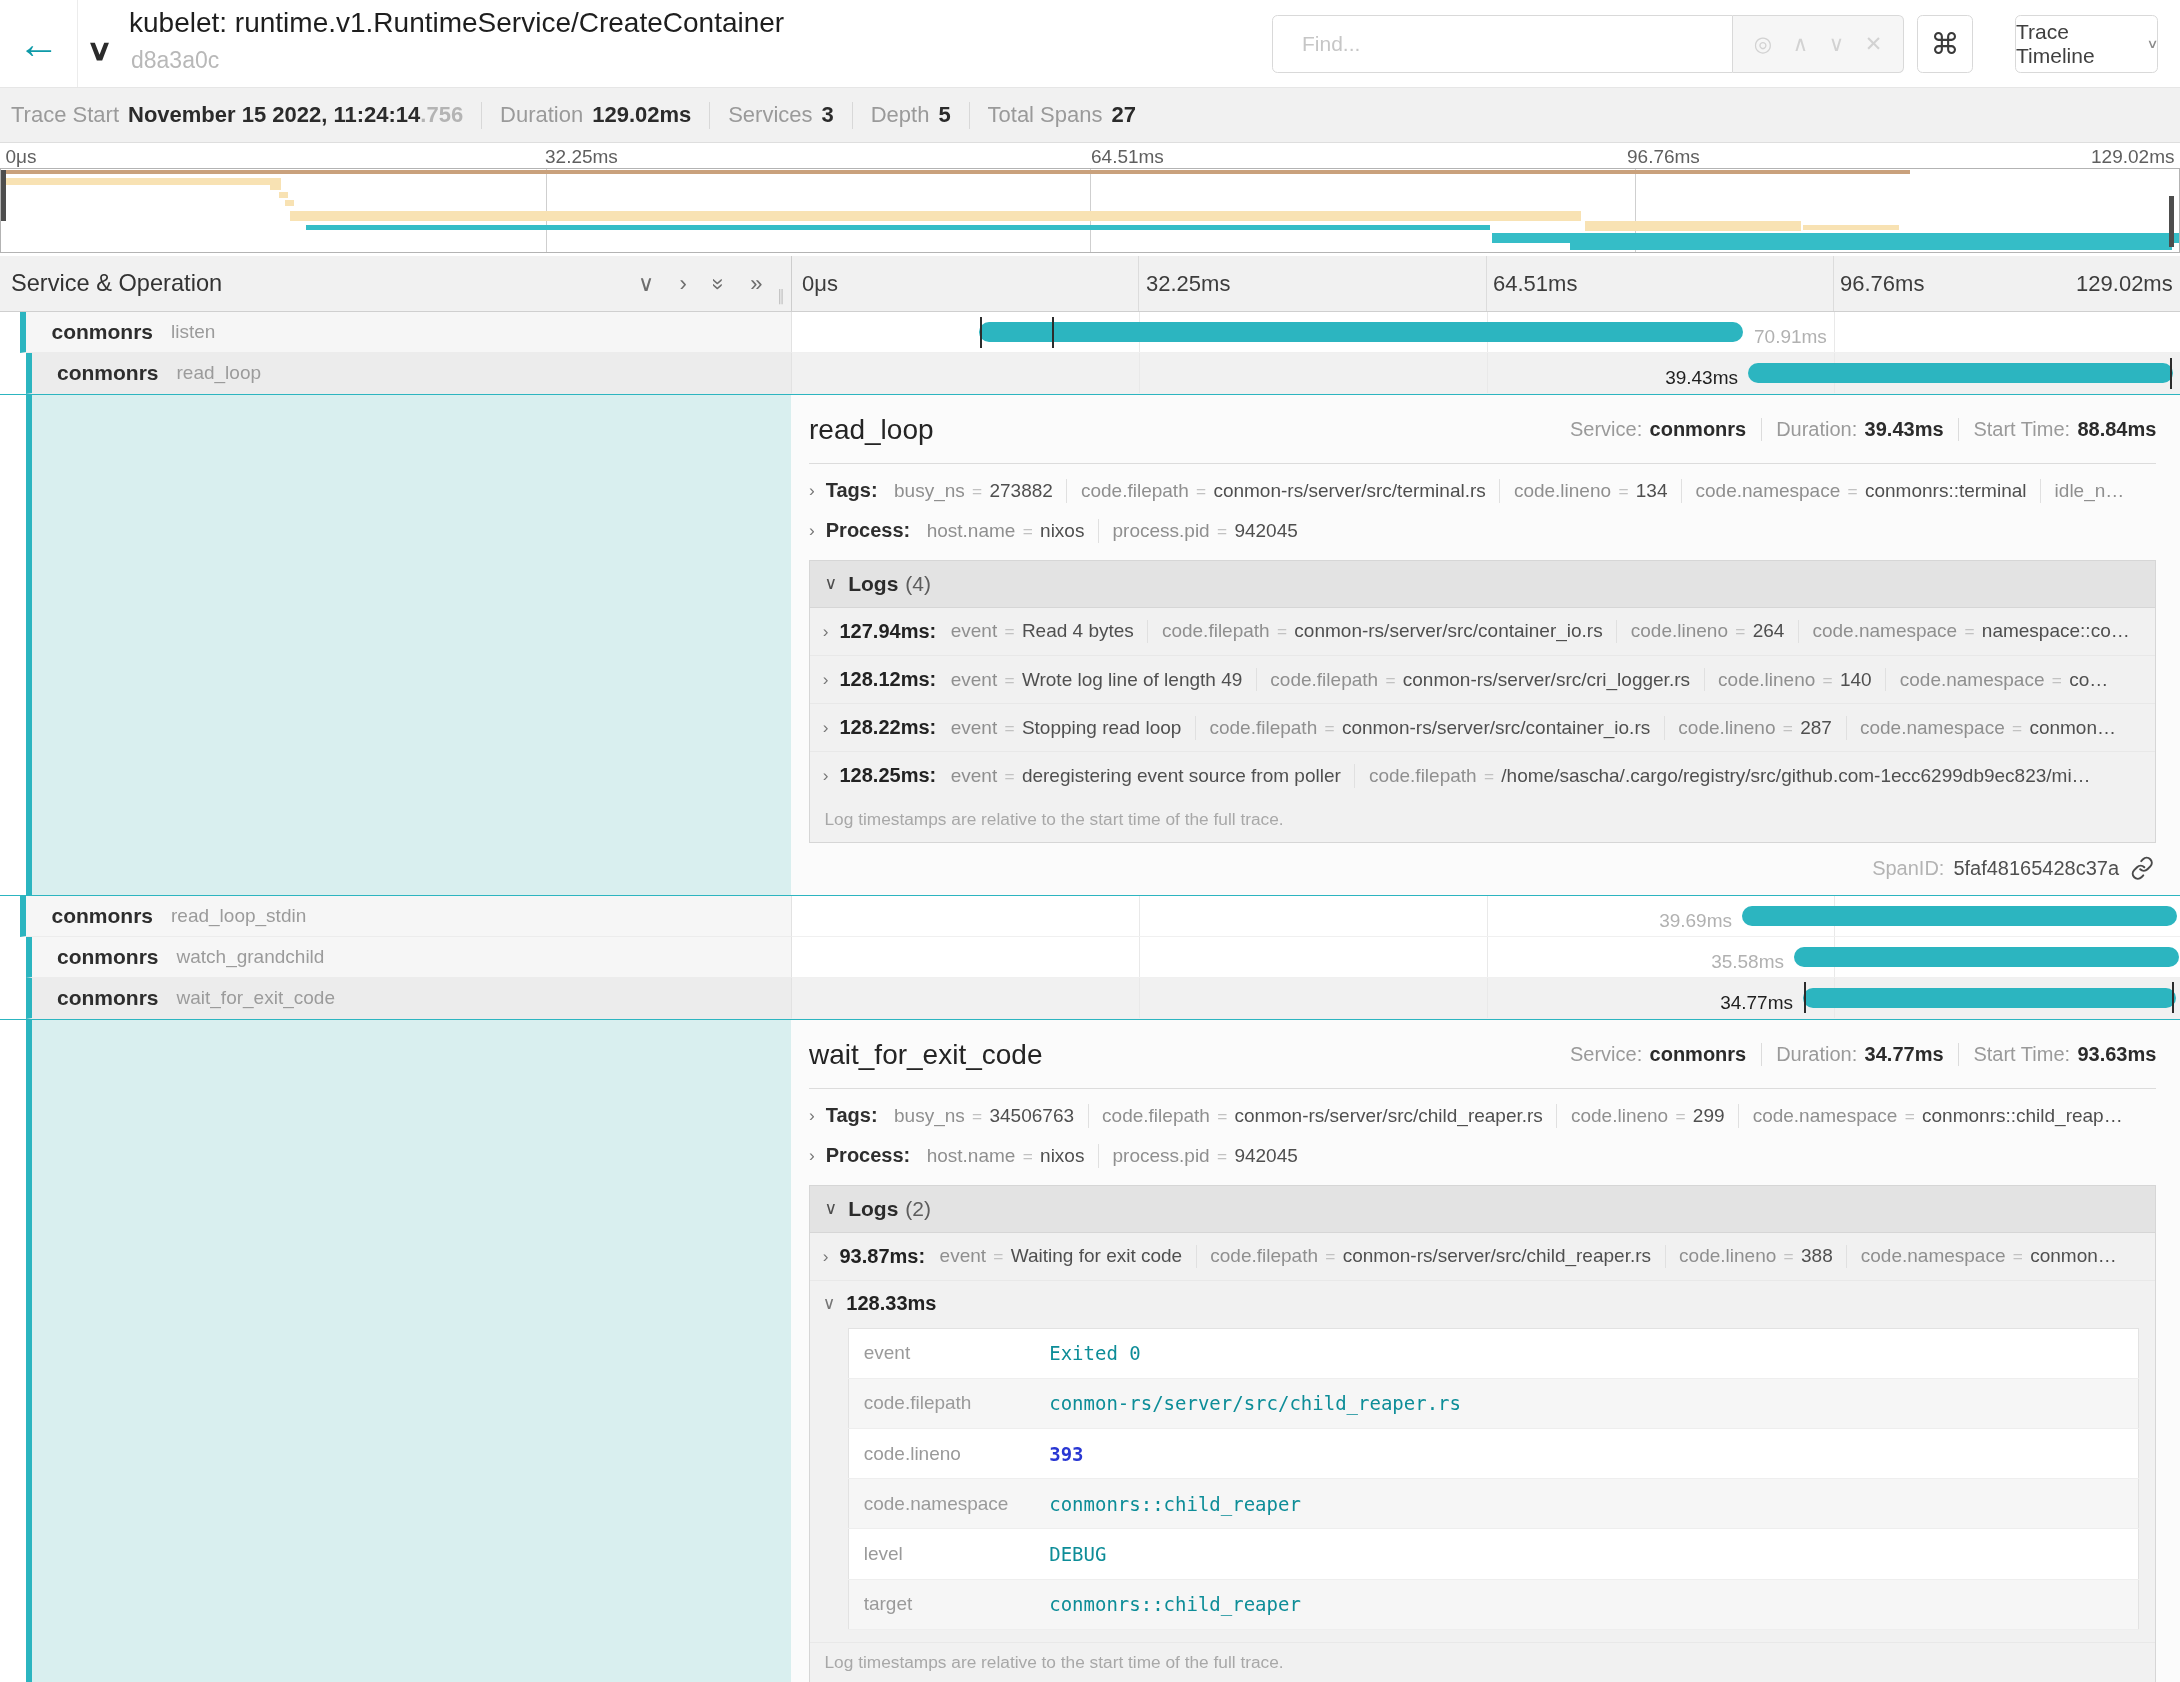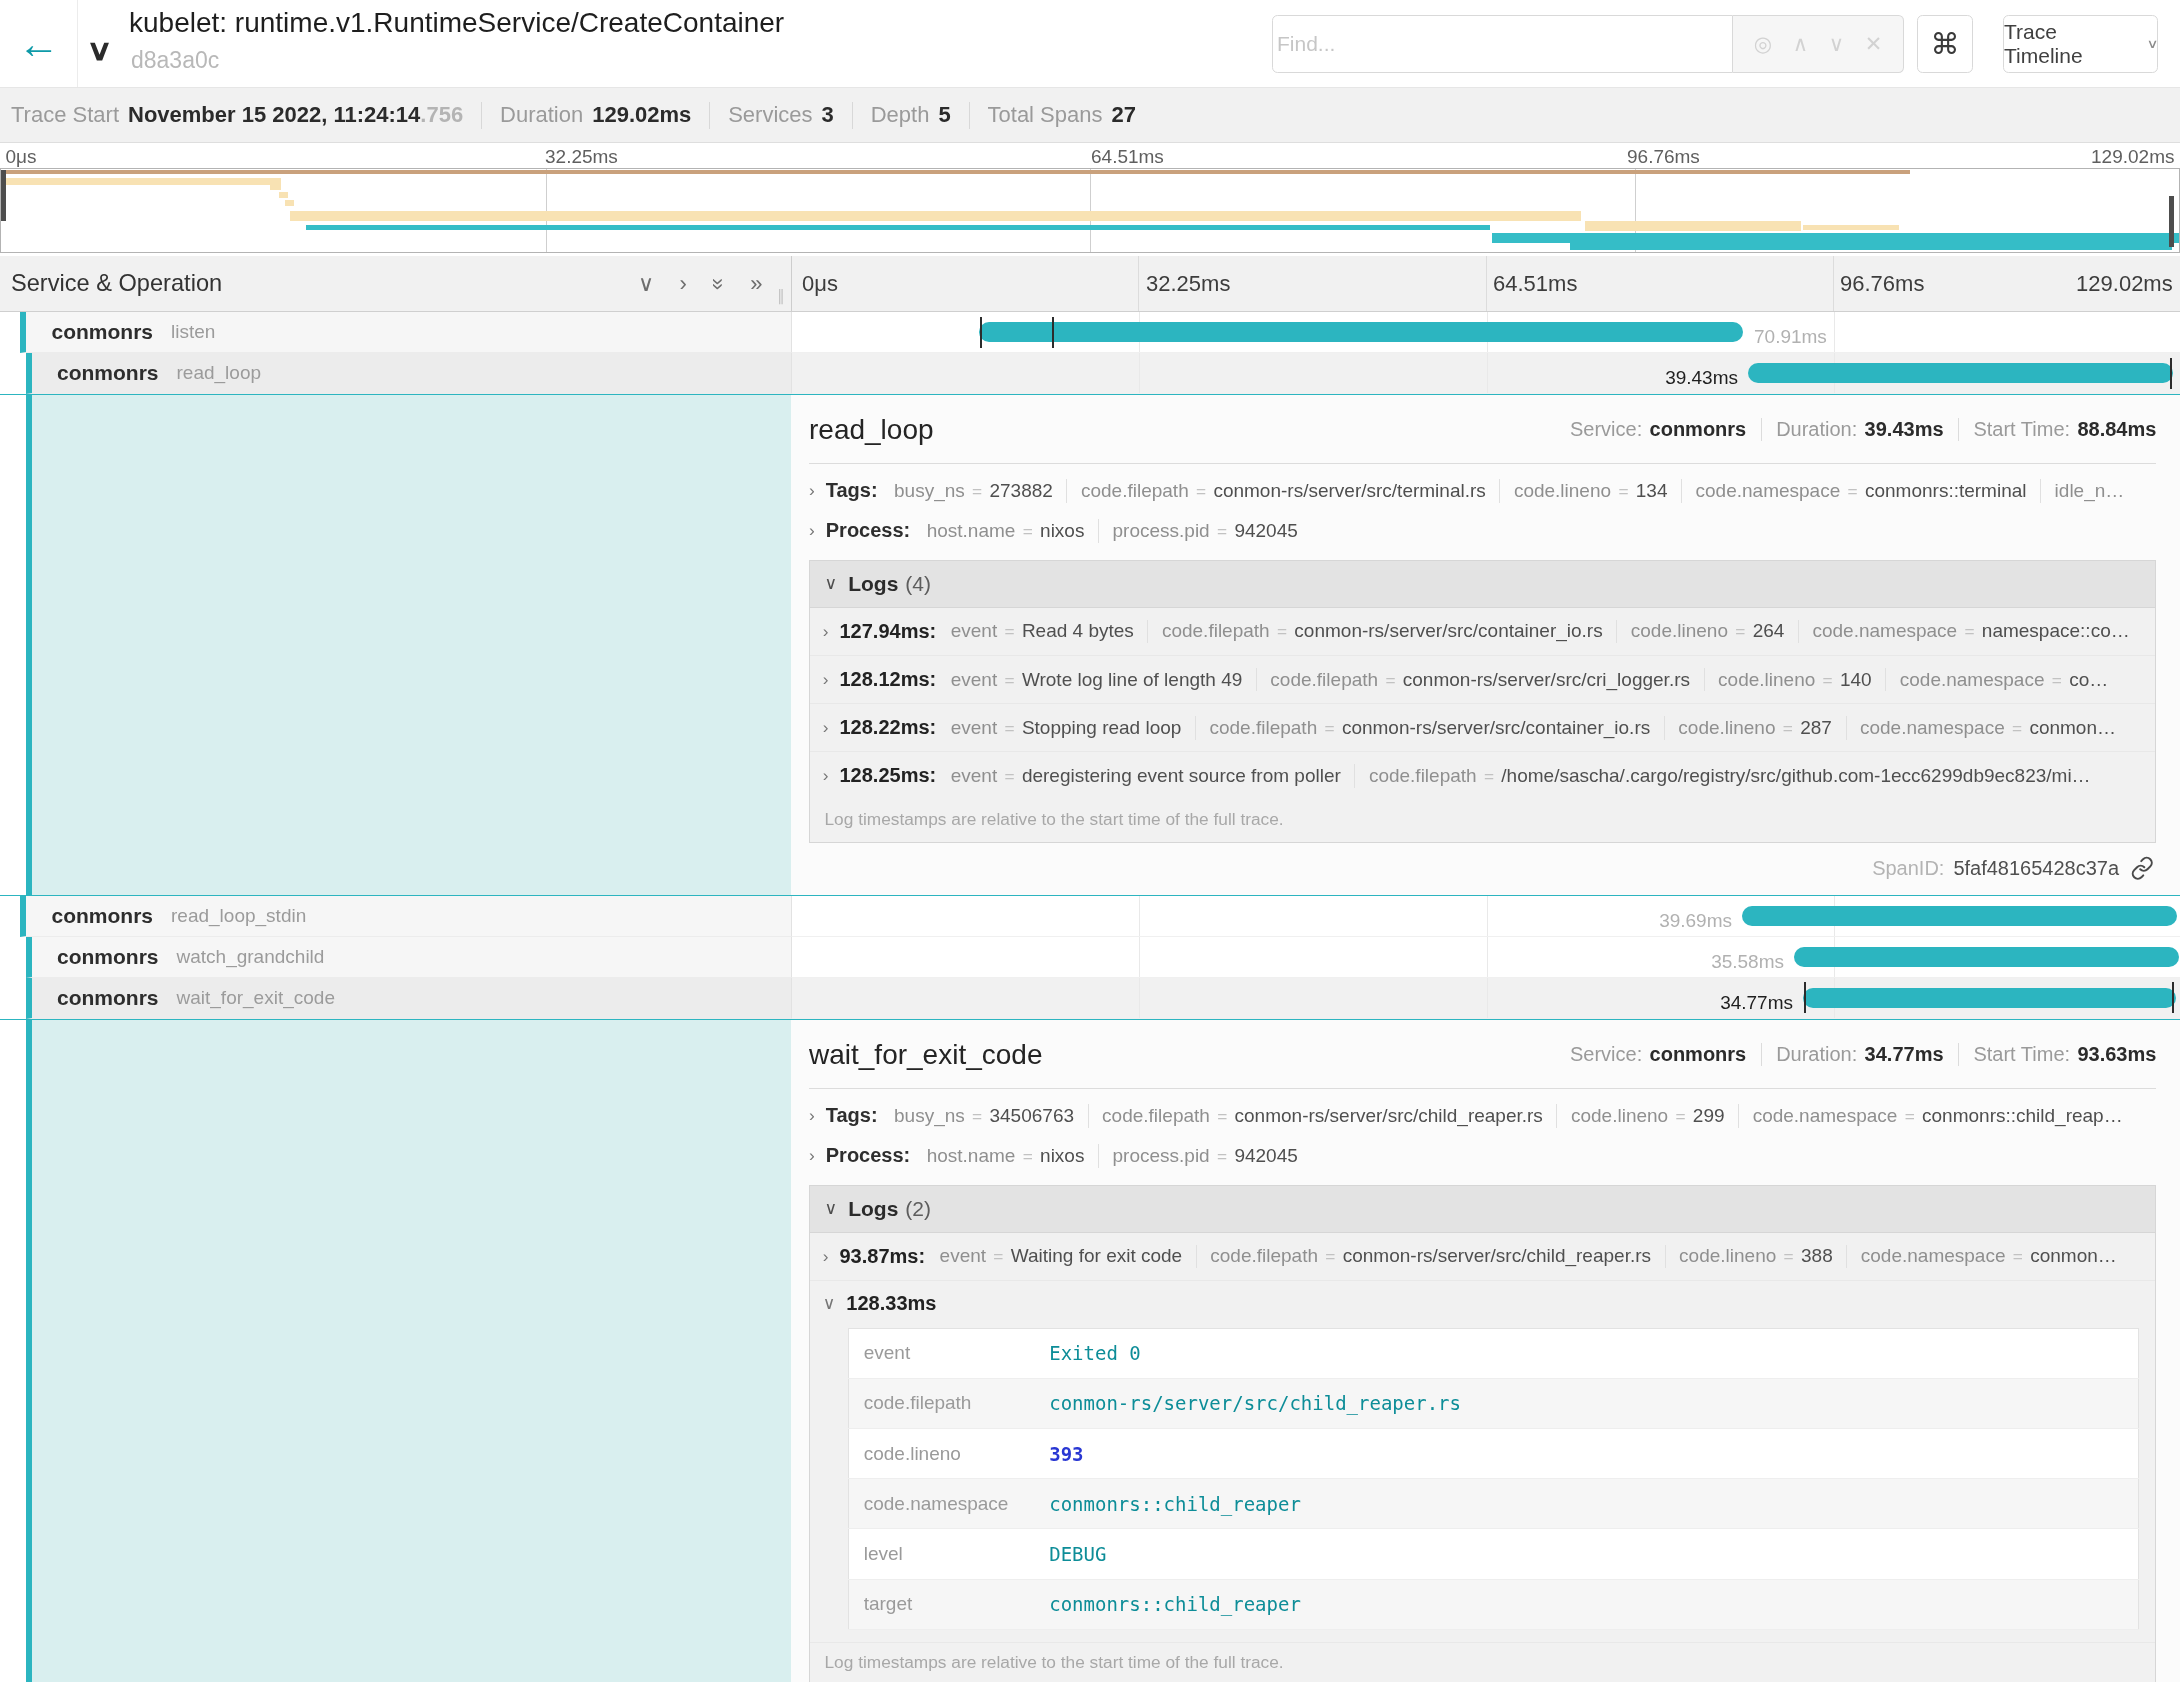--- a/index.html
+++ b/index.html
@@ -10,30 +10,30 @@
   .hdr { position:relative; height:87px; background:#fff; }
   .back-btn { position:absolute; left:0; top:0; width:78px; height:87px; display:flex;
     align-items:center; justify-content:center; font-size:42px; color:#0e9aa8;
     border-right:0.9px solid #ececec; cursor:pointer; }
   .hdr-chevron { position:absolute; left:89px; top:33px; font-size:29px; font-weight:700;
     color:#2b2b2b; transform:scaleX(1.25); cursor:pointer; }
   .hdr-title { position:absolute; left:129px; top:7.3px; font-size:28px; font-weight:400; color:#1e1e1e; }
   .hdr-sub { position:absolute; left:131px; top:47px; font-size:23px; color:#b8b8b8; }
   .find-wrap { position:absolute; top:14.5px; right:276px; display:flex; }
   .find-input { width:461px; height:58px; border:0.9px solid #d9d9d9; border-radius:5.5px 0 0 5.5px;
-    font-size:21px; color:#333; padding:0 4px; outline:none; font-family:"Liberation Sans",sans-serif; }
+    font-size:21px; color:#333; padding:0 29px; outline:none; font-family:"Liberation Sans",sans-serif; }
   .find-input::placeholder { color:#c6c6c6; }
   .find-group { width:171px; height:58px; background:#f6f6f6; border:0.9px solid #d9d9d9; border-left:none;
     border-radius:0 5.5px 5.5px 0; display:flex; align-items:center; justify-content:space-evenly;
     color:#d2d2d2; font-size:21px; }
   .find-group span { cursor:pointer; }
   .cmd-btn { position:absolute; top:14.5px; right:207px; width:56px; height:58px; border:0.9px solid #d9d9d9;
     border-radius:5.5px; background:#fff; font-size:29px; color:#3a3a3a; display:flex; align-items:center;
     justify-content:center; cursor:pointer; }
-  .view-btn { position:absolute; top:14.5px; right:22px; width:155px; height:58px; border:0.9px solid #d9d9d9;
+  .view-btn { position:absolute; top:14.5px; right:22px; width:143px; height:58px; border:0.9px solid #d9d9d9;
     border-radius:5.5px; background:#fff; font-size:21px; color:#404040; display:flex; align-items:center;
     justify-content:center; gap:24px; cursor:pointer; }
   .view-btn .caret { font-size:12.7px; color:#8a8a8a; transform:scaleX(1.3); }
 
   
   .summary { height:56px; background:#f1f1f1; border-top:0.9px solid #e6e6e6; border-bottom:0.9px solid #dedede;
     display:flex; align-items:center; padding:0 11px; font-size:22px; color:#9a9a9a; }
   .summary b { color:#2b2b2b; margin-left:9px; font-weight:700; }
   .summary b.frac { color:#b4b4b4; margin-left:0; }
   .sep { width:0.9px; height:27px; background:#d8d8d8; margin:0 18px; }

